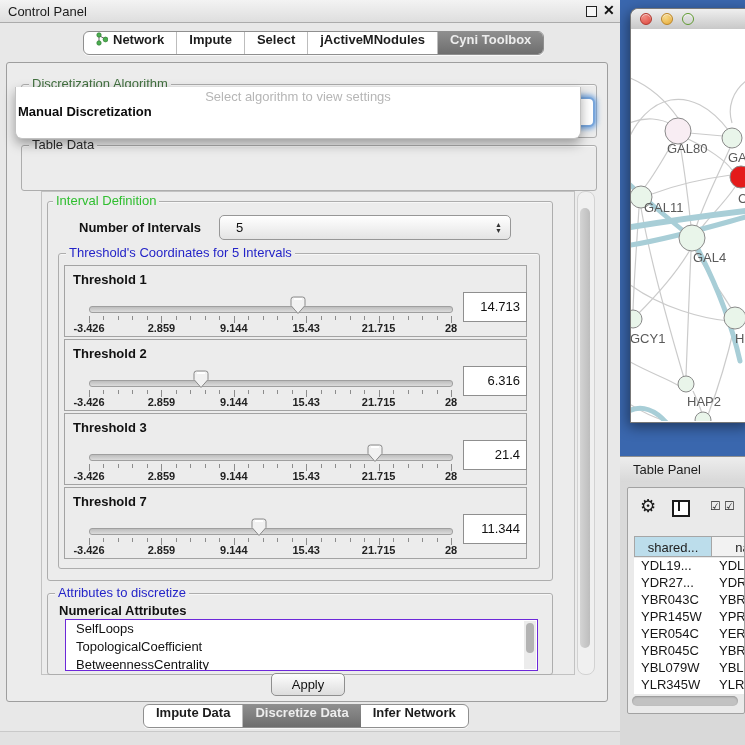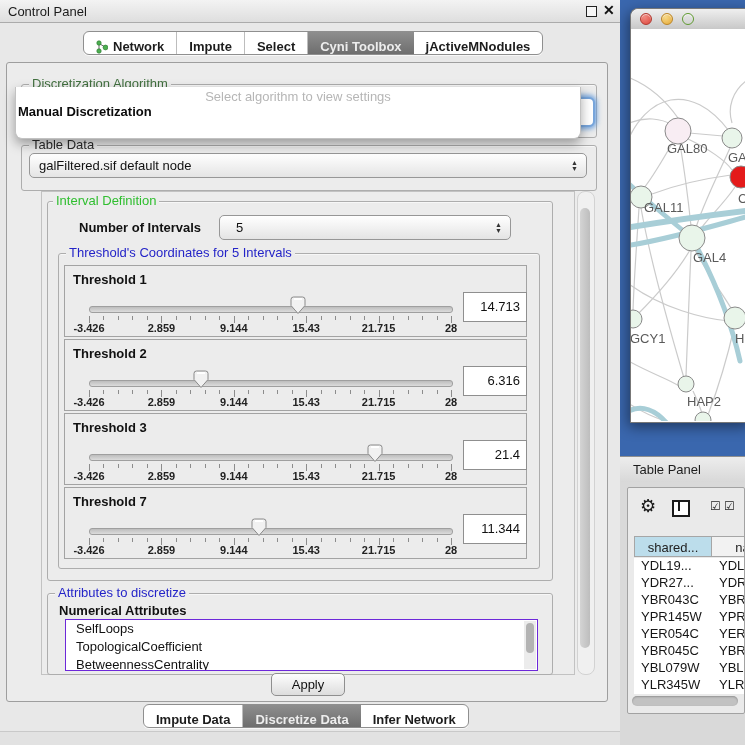--- a/index.html
+++ b/index.html
@@ -8,21 +8,21 @@
 
   
   .titlebar{position:absolute;left:0;top:0;width:620px;height:22px;
             background:linear-gradient(#F3F3F3,#DEDEDE);border-bottom:1px solid #ABABAB;}
   .titlebar-text{position:absolute;left:8px;top:4px;font-size:13px;color:#1a1a1a;}
   .float-btn{position:absolute;left:586px;top:6px;width:9px;height:9px;border:1.5px solid #222;background:#F6F6F6;}
   .close-btn{position:absolute;left:603px;top:2px;font-size:14px;font-weight:700;color:#111;}
 
   .seg-group{position:absolute;display:flex;height:22px;background:#FFF;border:1px solid #8F8F8F;
              border-radius:6px;overflow:hidden;box-shadow:0 1px 0 rgba(255,255,255,.7);}
-  .seg{display:flex;align-items:flex-end;gap:5px;padding:0 12px;font-size:13px;font-weight:700;
+  .seg{display:flex;align-items:flex-start;gap:5px;padding:0 12px;font-size:13px;font-weight:700;
        color:#1c1c1c;border-right:1px solid #BDBDBD;white-space:nowrap;}
   .seg:last-child{border-right:none;}
   .seg.sel{background:linear-gradient(#8E8E8E,#6E6E6E);color:#EDEDED;border-right:none;}
 
   .main-panel{position:absolute;left:6px;top:62px;width:600px;height:638px;background:#ECECEC;
               border:1px solid #9E9E9E;border-radius:3px;}
 
   .groupbox{position:absolute;border:1px solid #ADADAD;border-radius:3px;
             box-shadow:inset 0 1px 0 rgba(255,255,255,.6);}
   .grouplabel{position:absolute;font-size:13px;background:#ECECEC;padding:0 3px;white-space:nowrap;z-index:2;}
@@ -127,48 +127,41 @@
           <circle cx="9.5" cy="7.5" r="2.4" fill="#4CAF50" stroke="#2E7D32" stroke-width=".7"></circle>
         </svg>
         <span>Network</span>
       </div>
       <div class="seg">
         <span>Impute</span>
       </div>
       <div class="seg">
         <span>Select</span>
       </div>
+      <div class="seg">
+        <span>jActiveMNodules</span>
+      </div>
       <div class="seg sel">
         <span>Cyni Toolbox</span>
-      </div>
-      <div class="seg">
-        <span>jActiveMNodules</span>
       </div>
     </div>
 
   <div class="main-panel">
 
     <div class="groupbox" style="left:14px;top:21px;width:574px;height:52px;"></div>
     <div class="grouplabel" style="left:22px;top:13px;color:#41703F;">Discretization Algorithm</div>
     <div class="focus-combo"></div>
 
     <div class="popup">
       <div class="popup-hint">Select algorithm to view settings</div>
       <div class="popup-item bold">Manual Discretization</div>
     </div>
 
     <div class="groupbox" style="left:14px;top:82px;width:574px;height:44px;"></div>
     <div class="grouplabel" style="left:22px;top:74px;color:#2b2b2b;">Table Data</div>
-    <div class="combo" style="left:22px;top:90px;width:556px;height:23px;">
-      <span class="val">galFiltered.sif default node</span>
-      <span class="stepper">
-          <span>▲</span>
-          <span>▼</span>
-        </span>
-    </div>
 
     <div class="viewport"></div>
     <div class="vscroll">
       <div class="thumb"></div>
     </div>
 
     <div class="groupbox" style="left:40px;top:138px;width:504px;height:378px;"></div>
     <div class="grouplabel" style="left:46px;top:130px;color:#2FBE2F;">Interval Definition</div>
 
     <div class="bold-label" style="left:72px;top:157px;">Number of Intervals</div>

